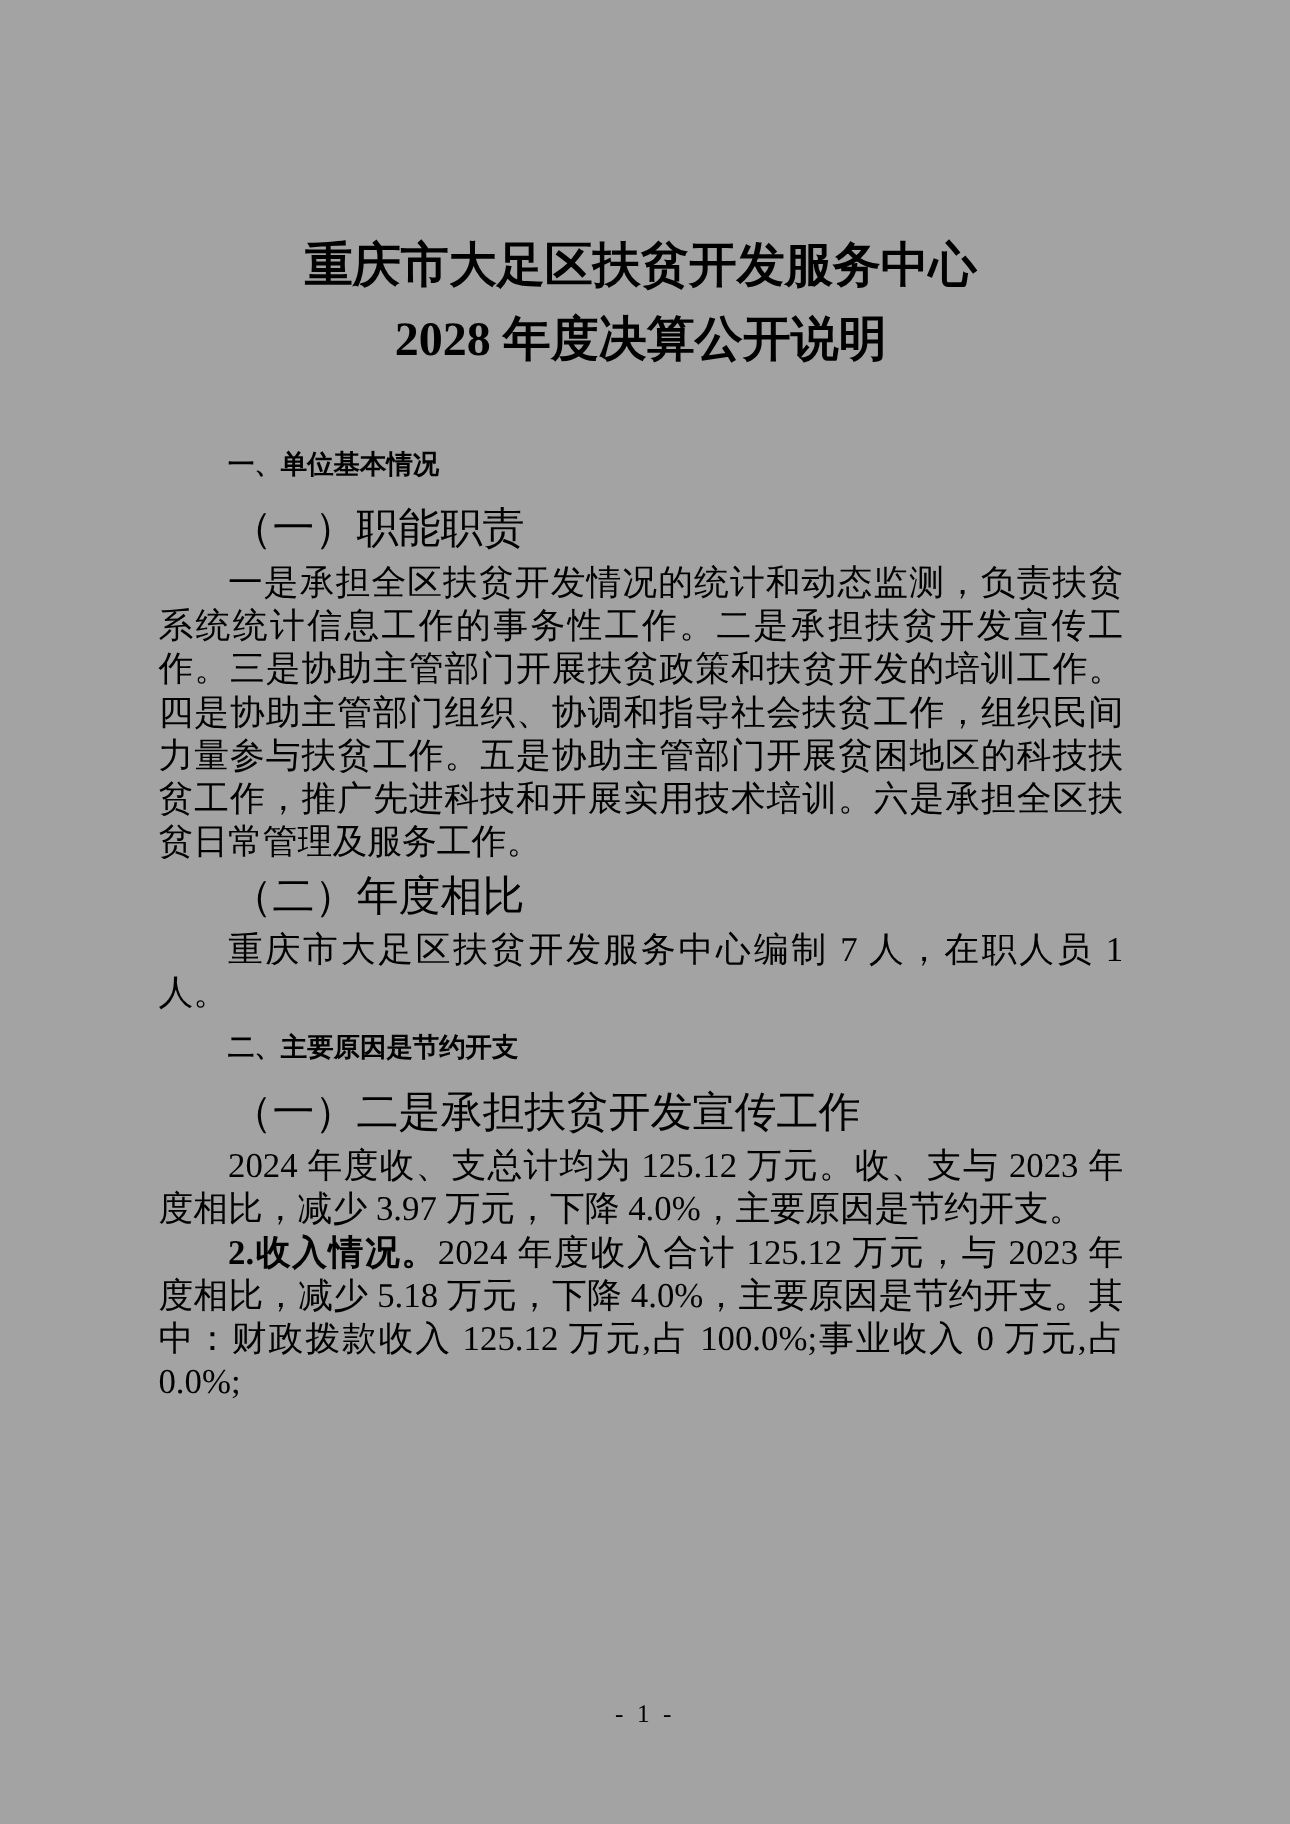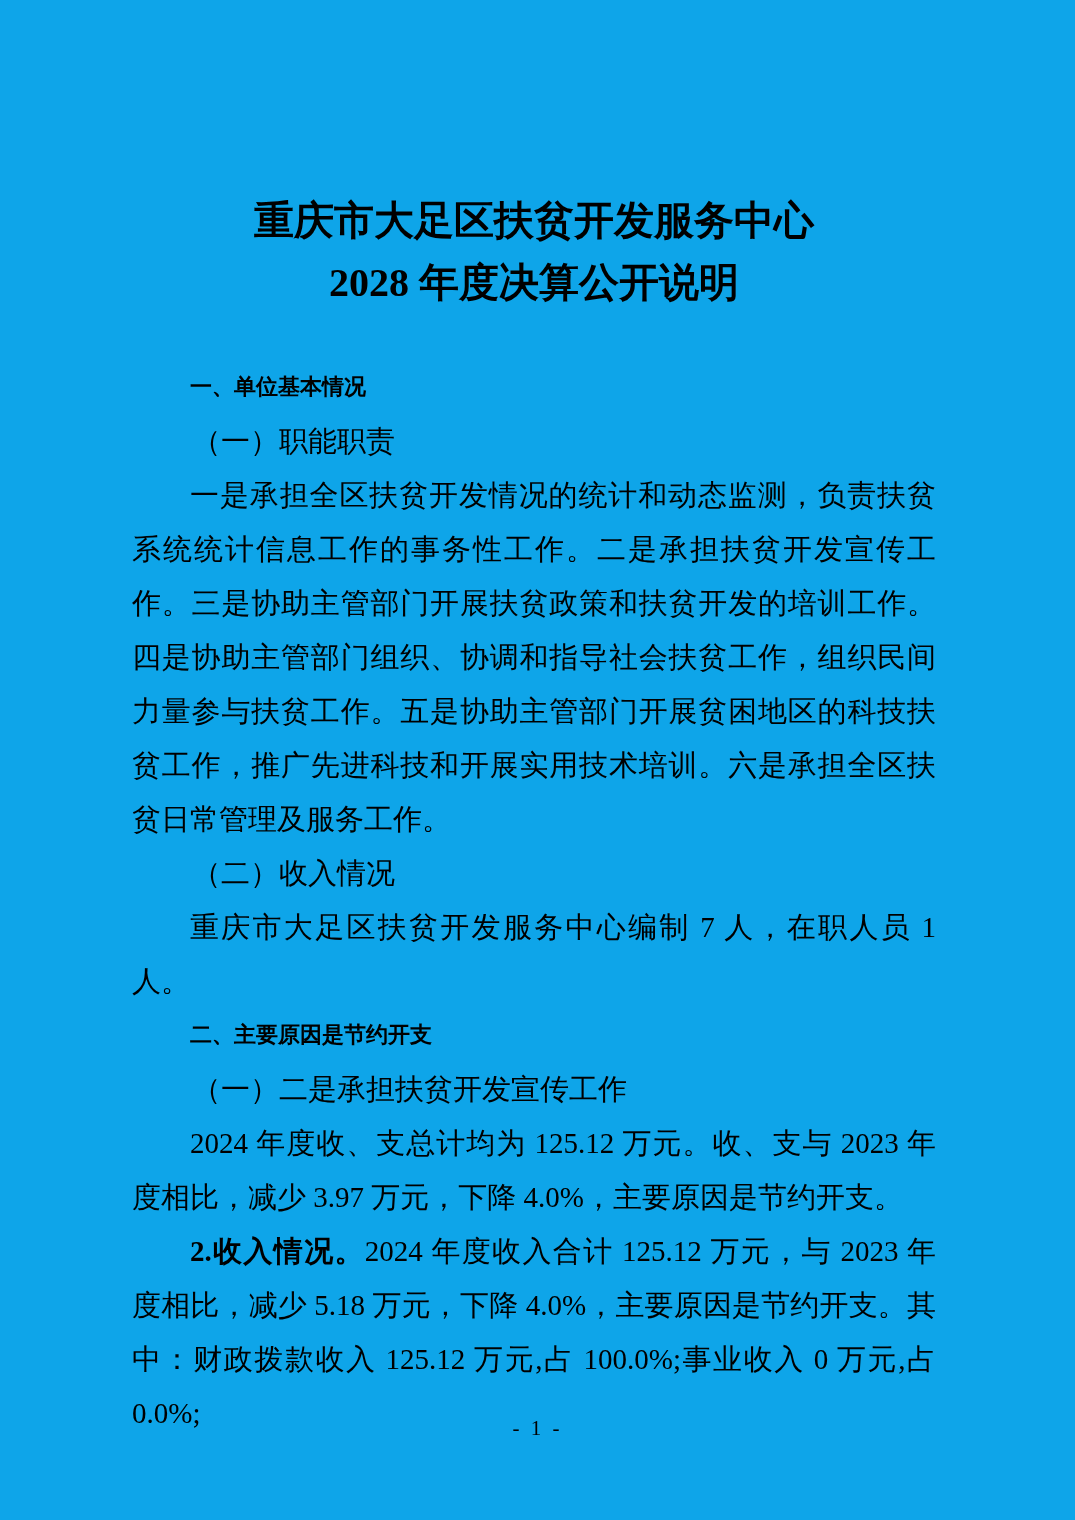--- a/index.html
+++ b/index.html
@@ -1,21 +1,21 @@
 <!DOCTYPE html>
 <html><head>
 <meta charset="utf-8">
 <style>
   * { margin: 0; padding: 0; box-sizing: border-box; }
   html, body { background: #ffffff; }
   .page {
     position: relative;
     width: 1075px;
     height: 1520px;
-    background: #0ea5e9;
+    background: #a3a3a3;
     color: #000000;
     overflow: hidden;
     font-family: "Liberation Serif", serif;
   }
   .content {
     position: absolute;
     left: 132px;
     top: 0;
     width: 804px;
   }
@@ -31,29 +31,29 @@
   .h1 {
     font-family: "Liberation Sans", sans-serif;
     font-weight: 700;
     font-size: 22px;
     line-height: 54px;
     text-indent: 58px;
   }
   .h2 {
     font-family: Liberation Sans, sans-serif;
     font-weight: 400;
-    font-size: 29px;
+    font-size: 35px;
     line-height: 54px;
     text-indent: 60px;
   }
   .para {
     font-family: "Liberation Serif", serif;
     font-weight: 400;
     font-size: 29px;
-    line-height: 54px;
+    line-height: 36px;
     text-align: justify;
     text-indent: 58px;
   }
   .lead-bold { font-weight: 700; }
   .footer {
     position: absolute;
     top: 1418px;
     left: 0;
     width: 100%;
     text-align: center;
@@ -71,21 +71,21 @@
 
     <div class="doc-title">
       <div>重庆市大足区扶贫开发服务中心</div>
       <div>2028 年度决算公开说明</div>
     </div>
 
     <div class="body-block">
       <div class="h1">一、单位基本情况</div>
       <div class="h2">（一）职能职责</div>
       <div class="para">一是承担全区扶贫开发情况的统计和动态监测，负责扶贫系统统计信息工作的事务性工作。二是承担扶贫开发宣传工作。三是协助主管部门开展扶贫政策和扶贫开发的培训工作。四是协助主管部门组织、协调和指导社会扶贫工作，组织民间力量参与扶贫工作。五是协助主管部门开展贫困地区的科技扶贫工作，推广先进科技和开展实用技术培训。六是承担全区扶贫日常管理及服务工作。</div>
-      <div class="h2">（二）收入情况</div>
+      <div class="h2">（二）年度相比</div>
       <div class="para">重庆市大足区扶贫开发服务中心编制 7 人，在职人员 1 人。</div>
       <div class="h1">二、主要原因是节约开支</div>
       <div class="h2">（一）二是承担扶贫开发宣传工作</div>
       <div class="para">2024 年度收、支总计均为 125.12 万元。收、支与 2023 年度相比，减少 3.97 万元，下降 4.0%，主要原因是节约开支。</div>
       <div class="para"><span class="lead-bold">2.收入情况。</span><span>2024 年度收入合计 125.12 万元，与 2023 年度相比，减少 5.18 万元，下降 4.0%，主要原因是节约开支。其中：财政拨款收入 125.12 万元,占 100.0%;事业收入 0 万元,占 0.0%;</span></div>
     </div>
 
   </div>
 
   <div class="footer">- 1 -</div>

